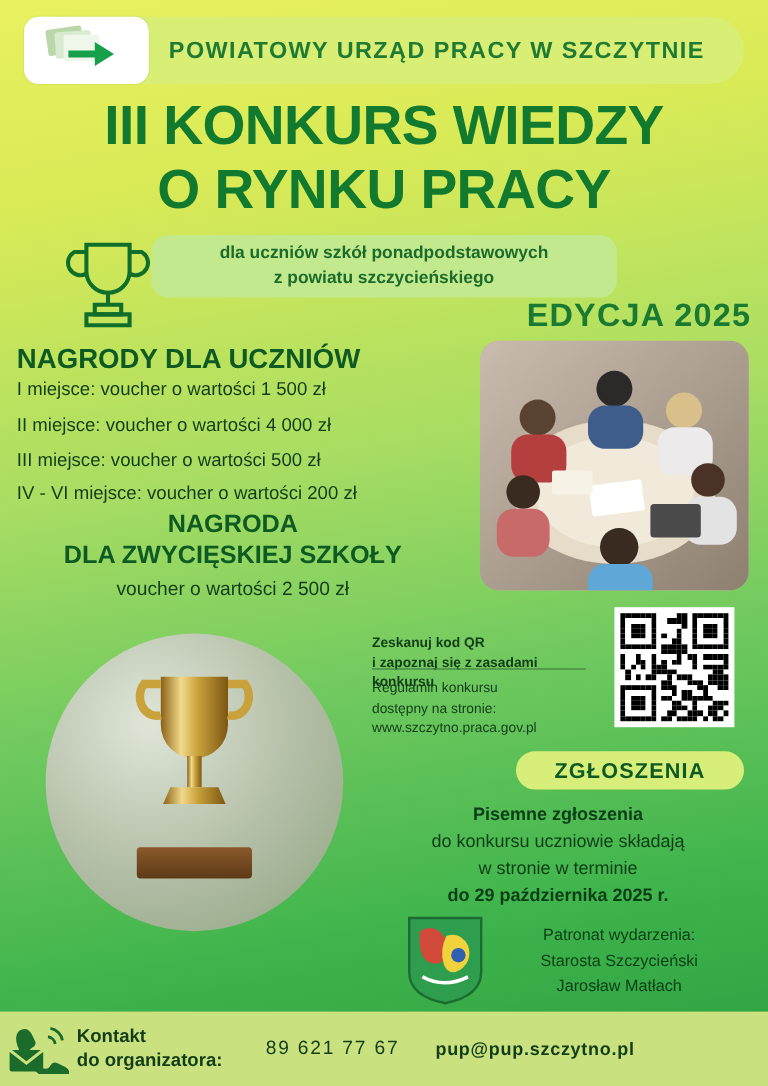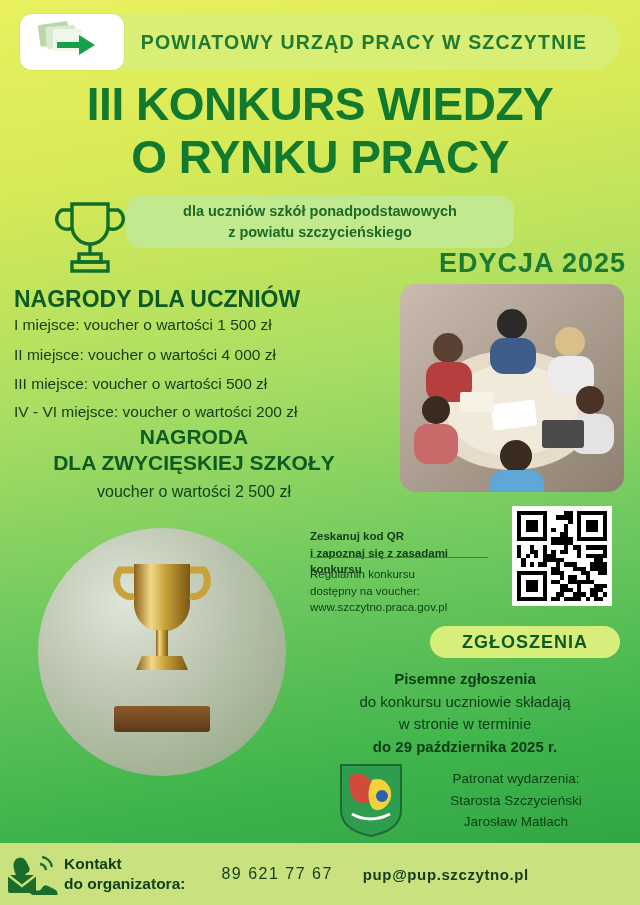--- a/index.html
+++ b/index.html
@@ -353,21 +353,21 @@
       <rect x="60" y="108" width="34" height="20" rx="2" fill="#f7f2e6"></rect>
     </svg>
   </div>
 
   <div class="qr-text" style="white-space:pre-line">Zeskanuj kod QR
 i zapoznaj się z zasadami
 konkursu</div>
   <div class="qr-divider"></div>
   <div class="qr-text2">
     <span>Regulamin konkursu</span><br>
-    <span>dostępny na voucher:</span><br>
+    <span>dostępny na stronie:</span><br>
     <span>www.szczytno.praca.gov.pl</span>
   </div>
 
   <div class="qr-box">
     <div class="qr-grid" id="qrgrid">
         <i></i>
         <i></i>
         <i></i>
         <i></i>
         <i></i>

